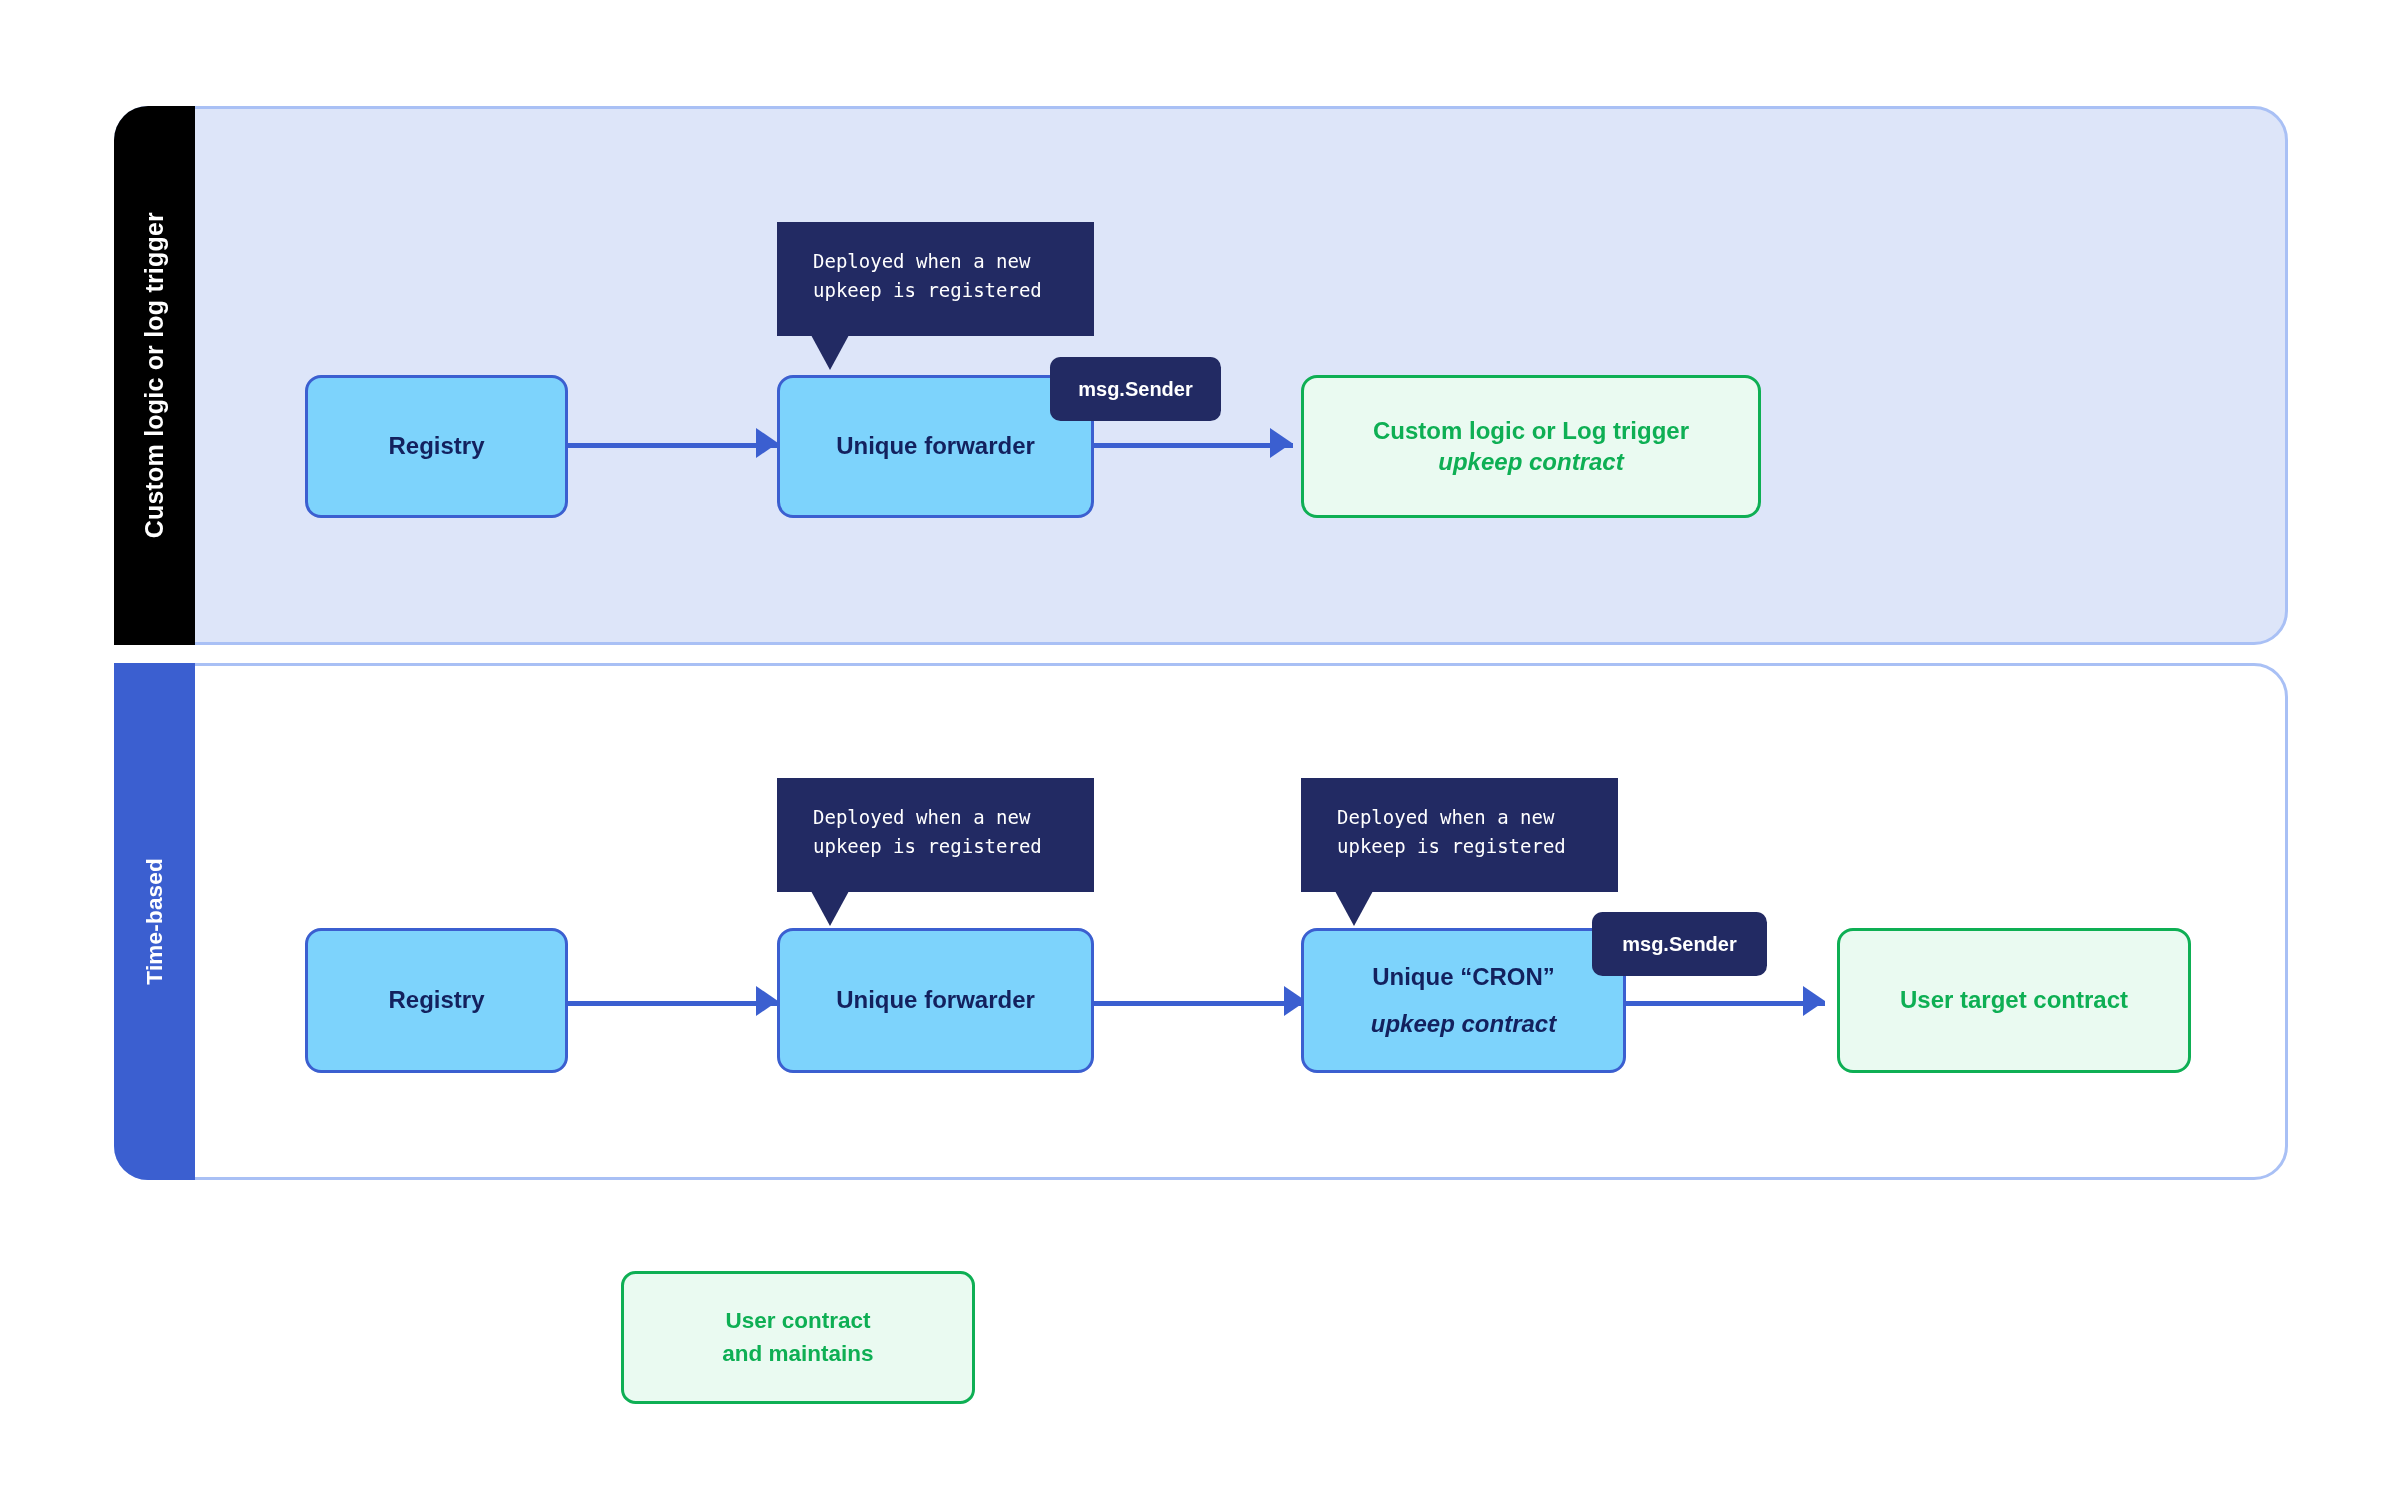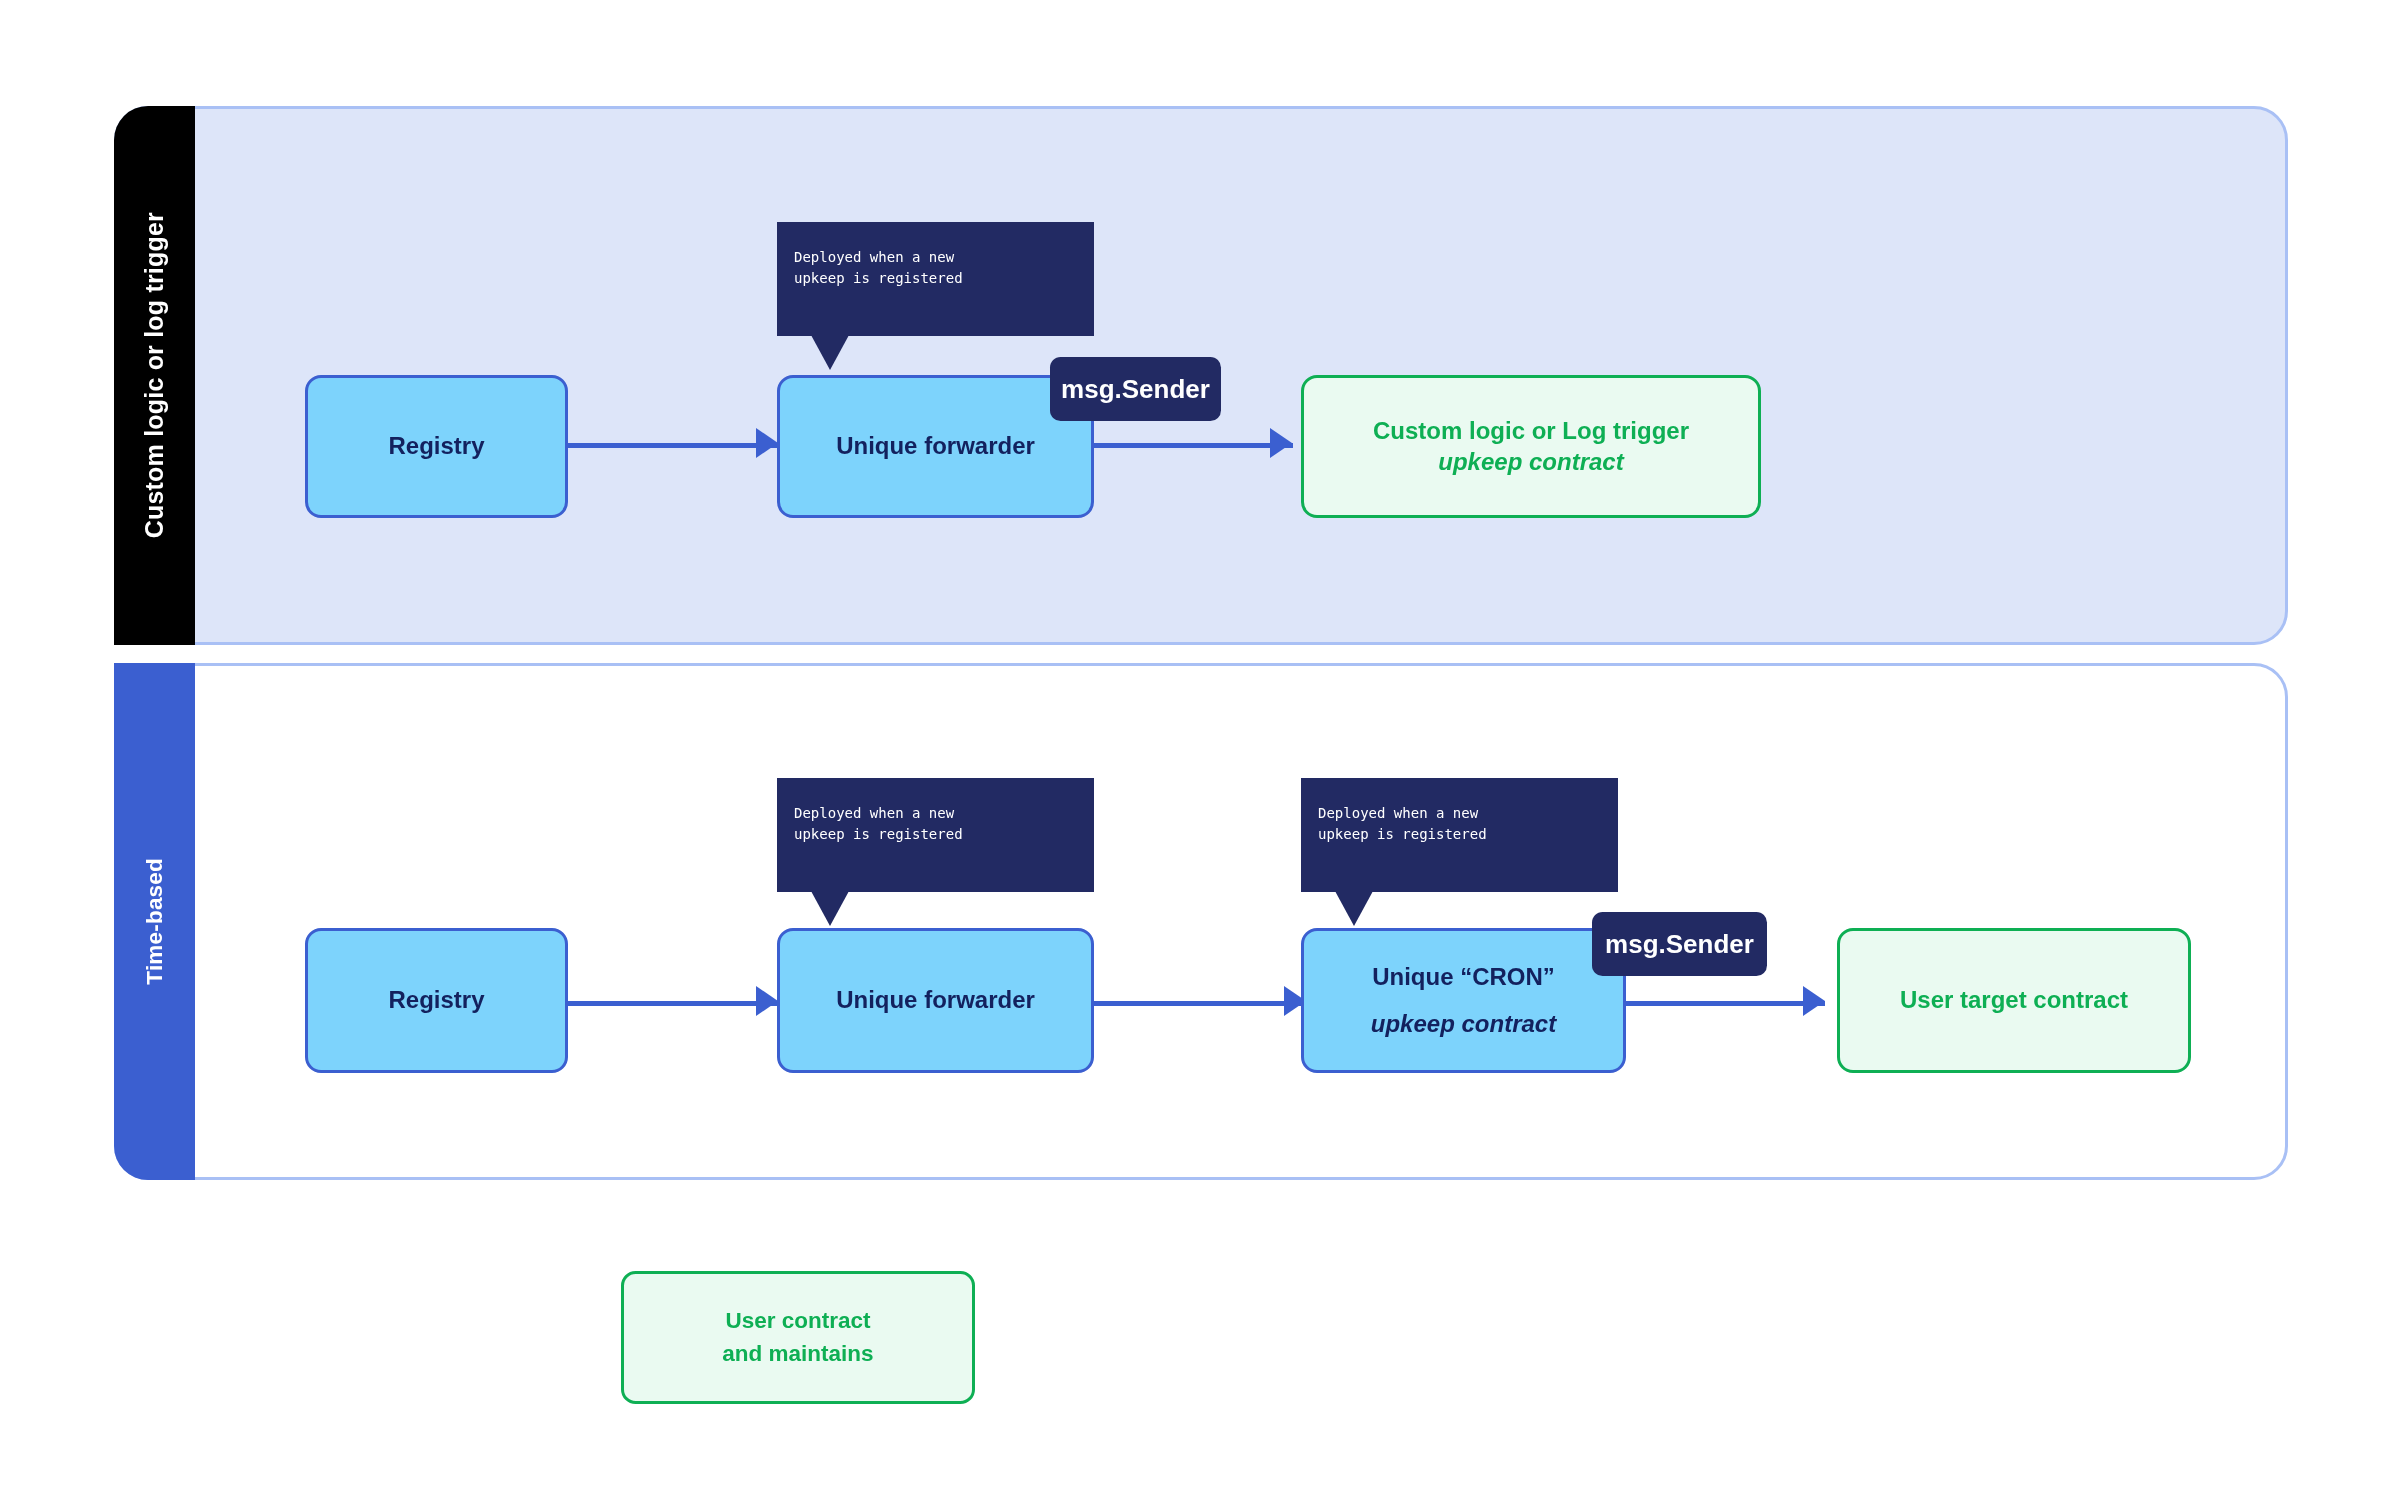--- a/index.html
+++ b/index.html
@@ -127,44 +127,44 @@
     border-left: 22.5px solid #3b5fd0;
     z-index: 2;
   }
 
   
   .tooltip {
     position: absolute;
     background: #222a63;
     color: #ffffff;
     font-family: "DejaVu Sans Mono", monospace;
-    font-size: 14px;
+    font-size: 19px;
     line-height: 1.5;
-    padding: 25px 17px;
+    padding: 25px 36px;
     box-sizing: border-box;
     z-index: 6;
   }
   .tooltip .tail {
     position: absolute;
     left: 34px;
     bottom: -34px;
     width: 0;
     height: 0;
     border-left: 19px solid transparent;
     border-right: 19px solid transparent;
     border-top: 35px solid #222a63;
   }
 
   
   .badge {
     position: absolute;
     background: #222a63;
     color: #ffffff;
     font-weight: bold;
-    font-size: 26px;
+    font-size: 20px;
     border-radius: 10.6px;
     display: flex;
     align-items: center;
     justify-content: center;
     box-sizing: border-box;
     z-index: 7;
   }
 
   
   .legend-box {

